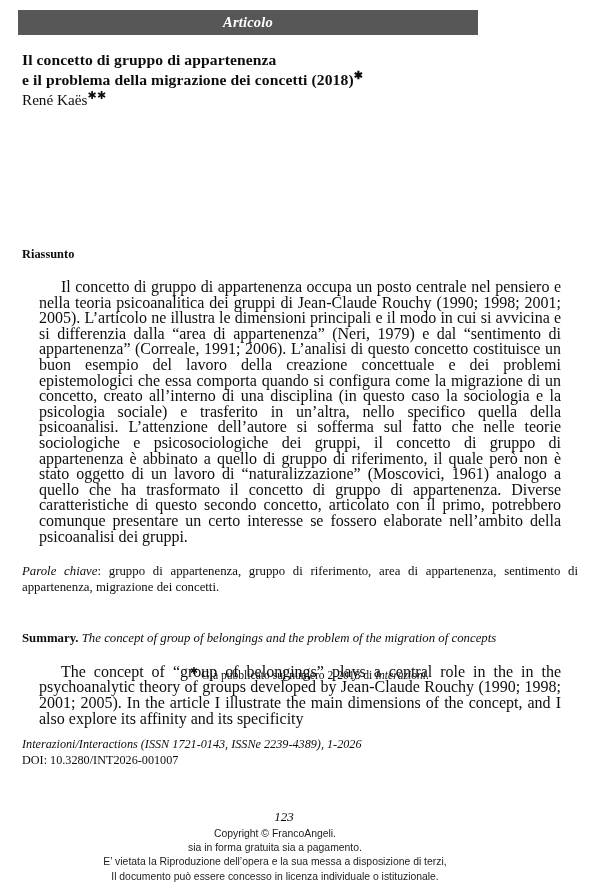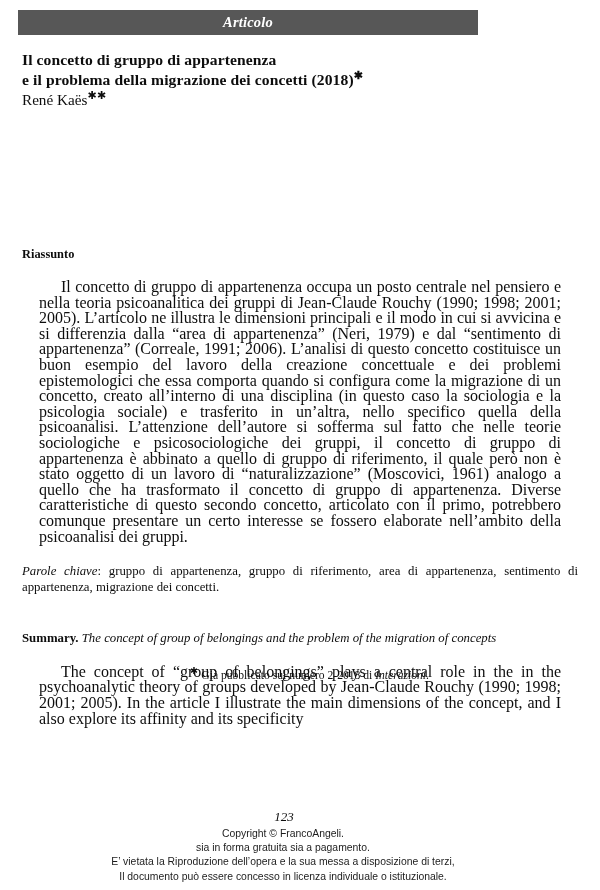--- a/index.html
+++ b/index.html
@@ -167,21 +167,21 @@
     top: 809px;
     width: 568px;
     text-align: center;
     font-size: 13px;
     font-style: italic;
   }
 
   
   .copyright {
     position: absolute;
-    left: 12px;
+    left: 4px;
     top: 827px;
     width: 542px;
     text-align: center;
     font-family: "Liberation Sans", "DejaVu Sans", sans-serif;
     font-size: 10.4px;
     line-height: 14.2px;
     color: #1c1c1c;
   }
   .copyright div { margin: 0; }
 </style>
@@ -220,20 +220,24 @@
 
     <p class="para first-sum">The concept of “group of belongings” plays a central role in the in the psychoanalytic theory of groups developed by Jean-Claude Rouchy (1990; 1998; 2001; 2005). In the article I illustrate the main dimensions of the concept, and I also explore its affinity and its specificity</p>
   </div>
 
   <div class="footnotes">
     <p class="footnote">
       <span class="fn-mark">✱</span><span> Già pubblicato sul numero 2-2018 di </span><em>Interazioni</em><span>.</span>
     </p>
   </div>
 
+  <div class="imprint">
+    <p class="imprint-line1">Interazioni/Interactions (ISSN 1721-0143, ISSNe 2239-4389), 1-2026</p>
+    <p class="imprint-line2">DOI: 10.3280/INT2026-001007</p>
+  </div>
 
   <div class="page-number">123</div>
 
   <div class="copyright">
     <div>Copyright © FrancoAngeli.</div>
     <div>sia in forma gratuita sia a pagamento.</div>
     <div>E’ vietata la Riproduzione dell’opera e la sua messa a disposizione di terzi,</div>
     <div>Il documento può essere concesso in licenza individuale o istituzionale.</div>
   </div>
 

